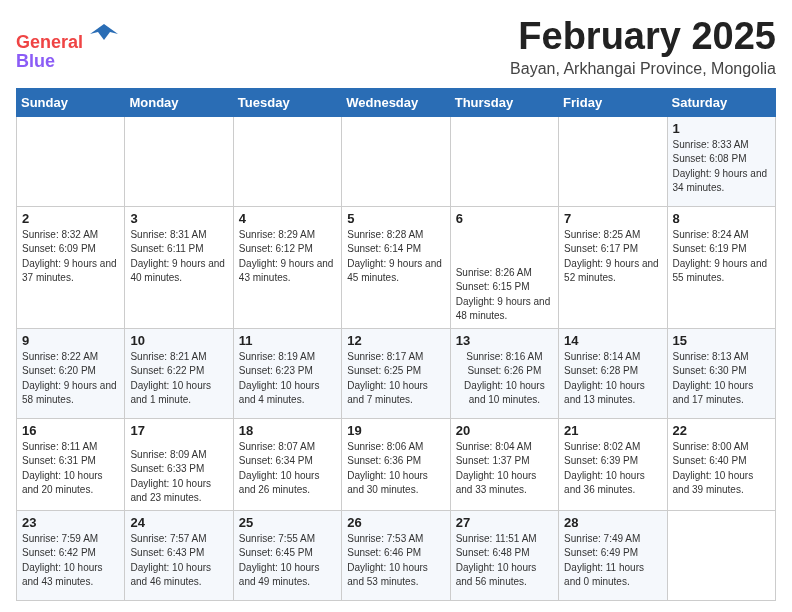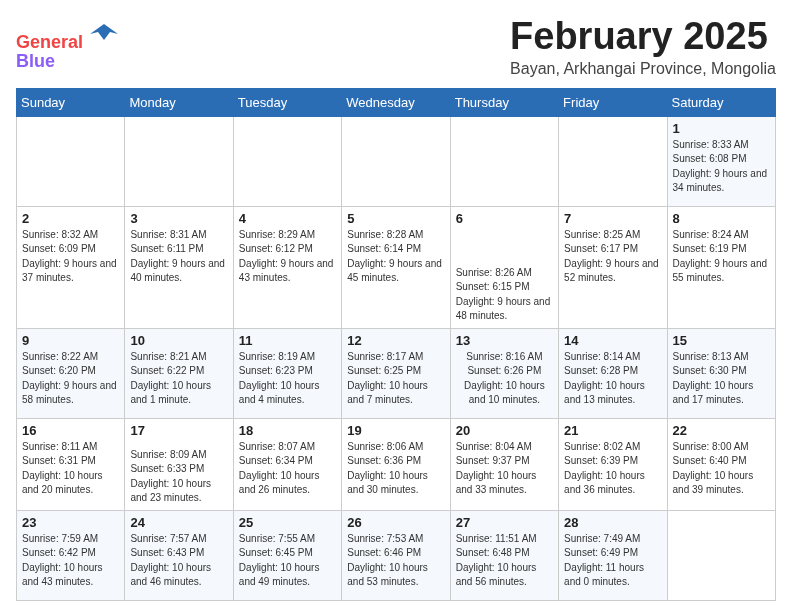--- a/index.html
+++ b/index.html
@@ -32,21 +32,21 @@
       font-weight: bold;
       color: #8b5cf6;
       line-height: 1;
     }
     .logo-icon {
       width: 28px;
       height: 28px;
       margin-left: 2px;
     }
     .title-block {
-      text-align: left;
+      text-align: right;
     }
     .month-title {
       font-size: 38px;
       font-weight: bold;
       color: #222;
       line-height: 1.1;
     }
     .location-title {
       font-size: 16px;
       color: #444;
@@ -54,21 +54,21 @@
     }
     .calendar-table {
       width: 100%;
       border-collapse: collapse;
       table-layout: fixed;
     }
     .calendar-table th {
       background-color: #2a6db5;
       color: #fff;
       font-size: 13px;
-      font-weight: normal;
+      font-weight: bold;
       padding: 6px 4px;
       text-align: left;
       border: 1px solid #2a6db5;
     }
     .calendar-table td {
       border: 1px solid #ccc;
       vertical-align: top;
       padding: 4px 5px;
       height: 90px;
       font-size: 10.5px;
@@ -256,21 +256,21 @@
         </td>
         <td>
           <span class="day-number">19</span>
           <div class="day-info" style="white-space: pre-line;">Sunrise: 8:06 AM
 Sunset: 6:36 PM
 Daylight: 10 hours and 30 minutes.</div>
         </td>
         <td>
           <span class="day-number">20</span>
           <div class="day-info" style="white-space: pre-line;">Sunrise: 8:04 AM
-Sunset: 9:37 PM
+Sunset: 1:37 PM
 Daylight: 10 hours and 33 minutes.</div>
         </td>
         <td>
           <span class="day-number">21</span>
           <div class="day-info" style="white-space: pre-line;">Sunrise: 8:02 AM
 Sunset: 6:39 PM
 Daylight: 10 hours and 36 minutes.</div>
         </td>
         <td>
           <span class="day-number">22</span>

